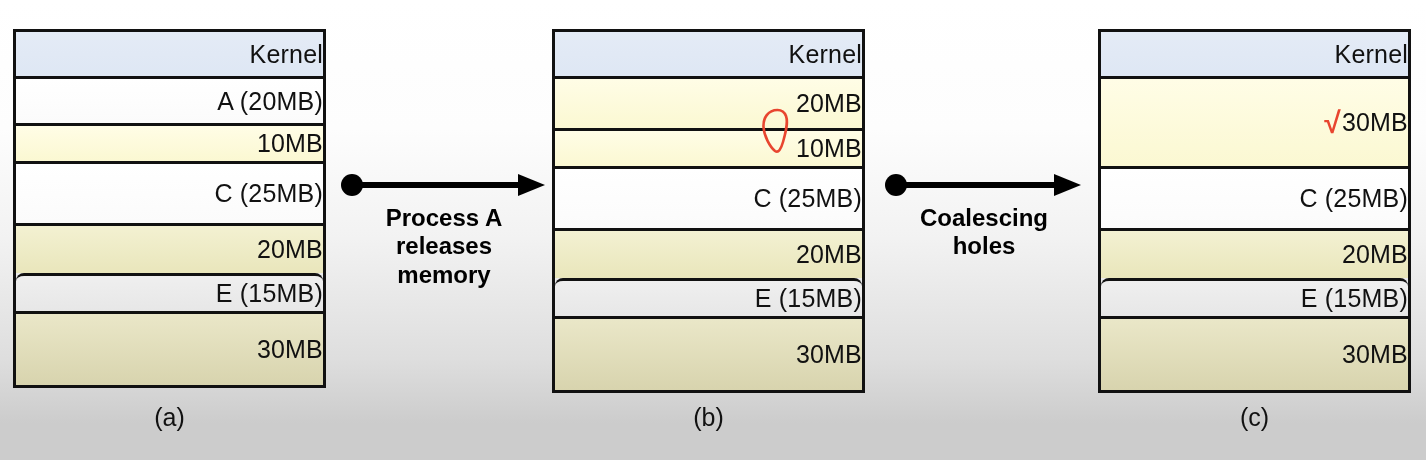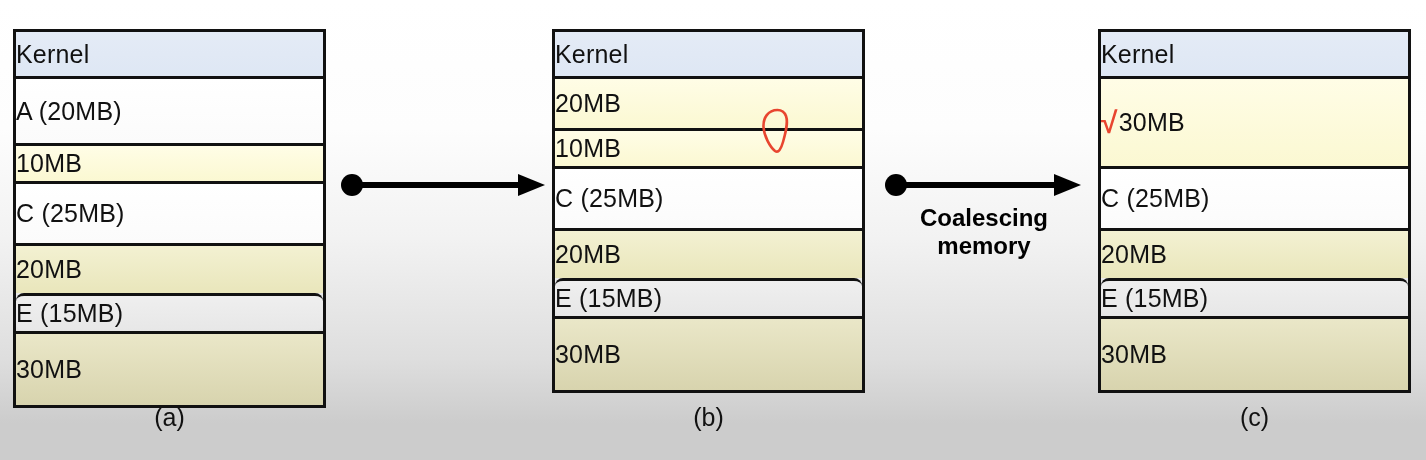--- a/index.html
+++ b/index.html
@@ -28,21 +28,21 @@
     border: 3px solid #111111;
     box-sizing: border-box;
     width: 100%;
     display: flex;
     flex-direction: column;
   }
   .mem-row {
     box-sizing: border-box;
     display: flex;
     align-items: center;
-    justify-content: flex-start;
+    justify-content: flex-end;
     font-size: 25px;
     color: #111111;
     letter-spacing: .2px;
     position: relative;
   }
   .mem-row + .mem-row {
     border-top: 3px solid #111111;
   }
   .row-kernel   { background: linear-gradient(to bottom,#e4ebf6,#dee7f4); }
   .row-proc     { background: linear-gradient(to bottom,#ffffff,#fbfbfb); }
@@ -83,21 +83,21 @@
 </head>
 <body>
 
 <div class="slide">
 
   <div class="mem-diagram" style="left:13px; top:29px; width:313px;">
     <div class="mem-box">
       <div class="mem-row row-kernel" style="height:44px">
           <span>Kernel</span>
         </div>
-      <div class="mem-row row-proc" style="height:67px">
+      <div class="mem-row row-proc" style="height:47px">
           <span>A (20MB)</span>
         </div>
       <div class="mem-row row-hole-sm" style="height:38px">
           <span>10MB</span>
         </div>
       <div class="mem-row row-proc" style="height:62px">
           <span>C (25MB)</span>
         </div>
       <div class="mem-row row-hole-md" style="height:50px">
           <span>20MB</span>
@@ -111,20 +111,23 @@
     </div>
     <div class="caption" style="top:374px;">(a)</div>
   </div>
 
   <div class="arrow-group" style="left:340px; top:172px; width:208px;">
     <svg class="arrow-svg" width="208" height="26" viewBox="0 0 208 26">
       <circle cx="12" cy="13" r="11" fill="#000000"></circle>
       <line x1="12" y1="13" x2="182" y2="13" stroke="#000000" stroke-width="6"></line>
       <polygon points="205,13 178,2 178,24" fill="#000000"></polygon>
     </svg>
+    <div class="arrow-label">Process A
+releases
+memory</div>
   </div>
 
   <div class="mem-diagram" style="left:552px; top:29px; width:313px;">
     <div class="mem-box">
       <div class="mem-row row-kernel" style="height:44px">
           <span>Kernel</span>
         </div>
       <div class="mem-row row-hole-sm" style="height:52px">
           <span>20MB</span>
         </div>
@@ -153,21 +156,21 @@
     </svg>
   </div>
 
   <div class="arrow-group" style="left:884px; top:172px; width:200px;">
     <svg class="arrow-svg" width="200" height="26" viewBox="0 0 200 26">
       <circle cx="12" cy="13" r="11" fill="#000000"></circle>
       <line x1="12" y1="13" x2="174" y2="13" stroke="#000000" stroke-width="6"></line>
       <polygon points="197,13 170,2 170,24" fill="#000000"></polygon>
     </svg>
     <div class="arrow-label">Coalescing
-memory</div>
+holes</div>
   </div>
 
   <div class="mem-diagram" style="left:1098px; top:29px; width:313px;">
     <div class="mem-box">
       <div class="mem-row row-kernel" style="height:44px">
           <span>Kernel</span>
         </div>
       <div class="mem-row row-hole-sm" style="height:90px">
         <span class="checkmark" style="color:#e8452f; margin-right:1px;">√</span>
           <span>30MB</span>

